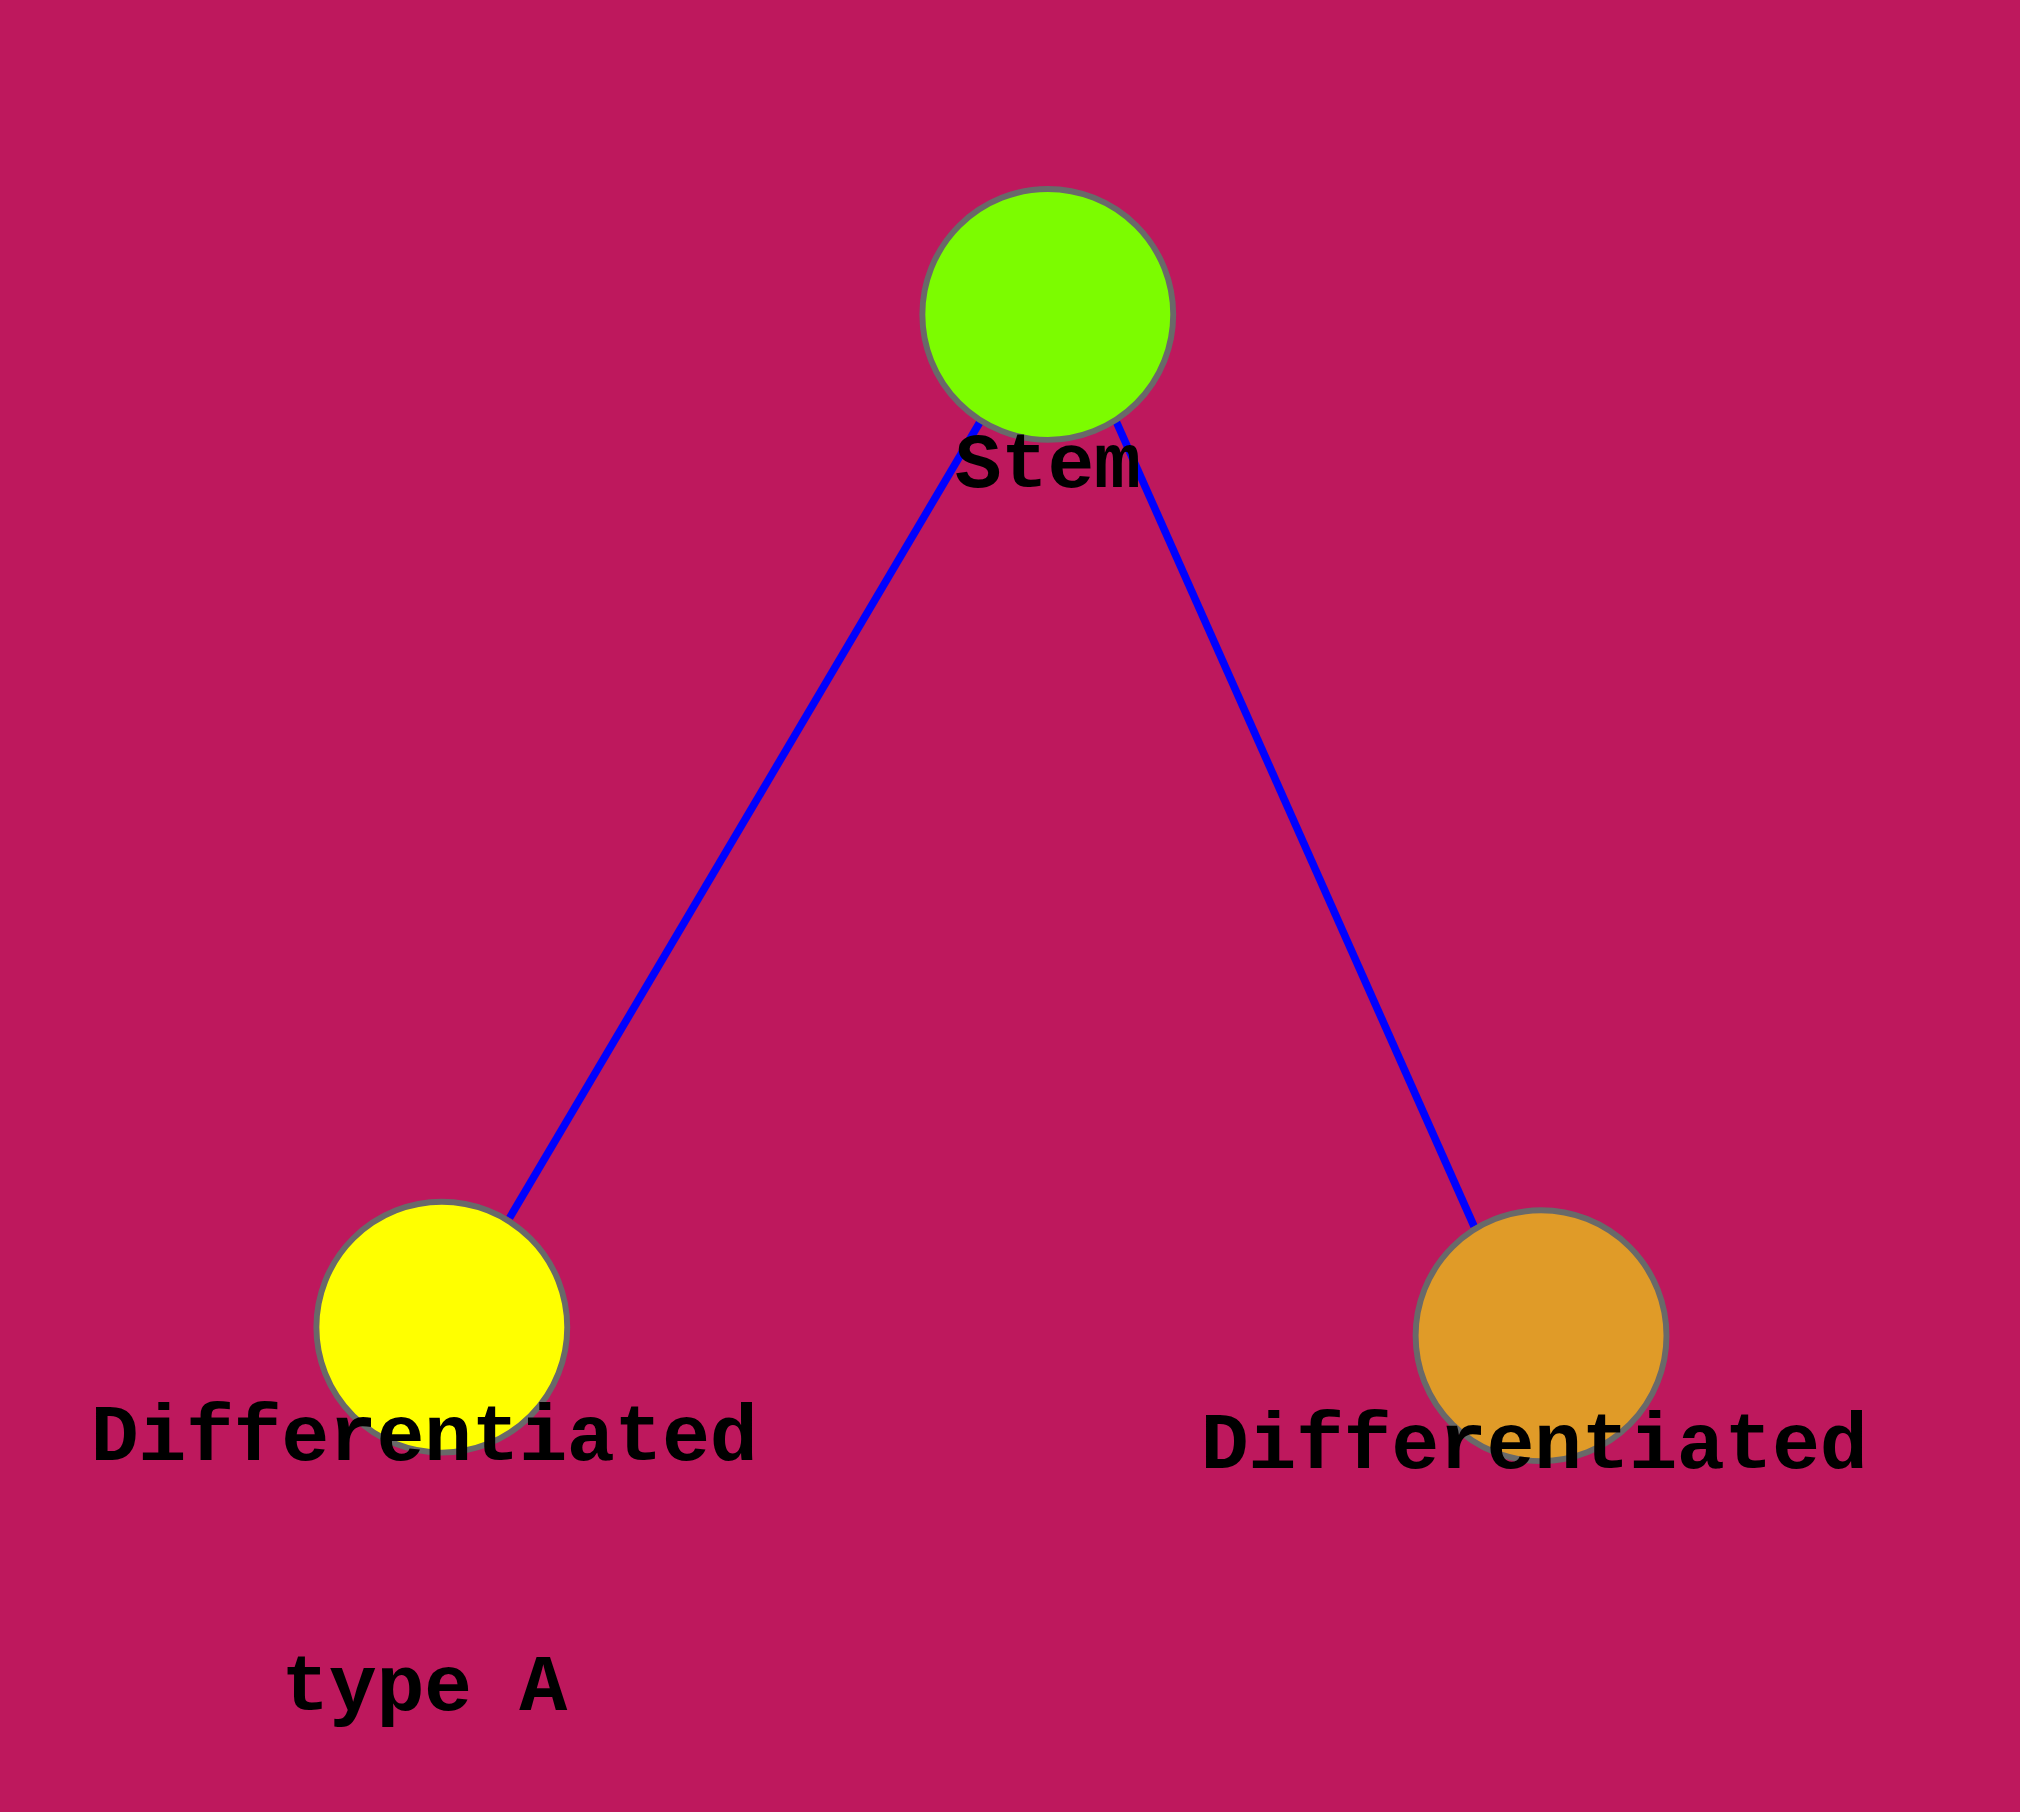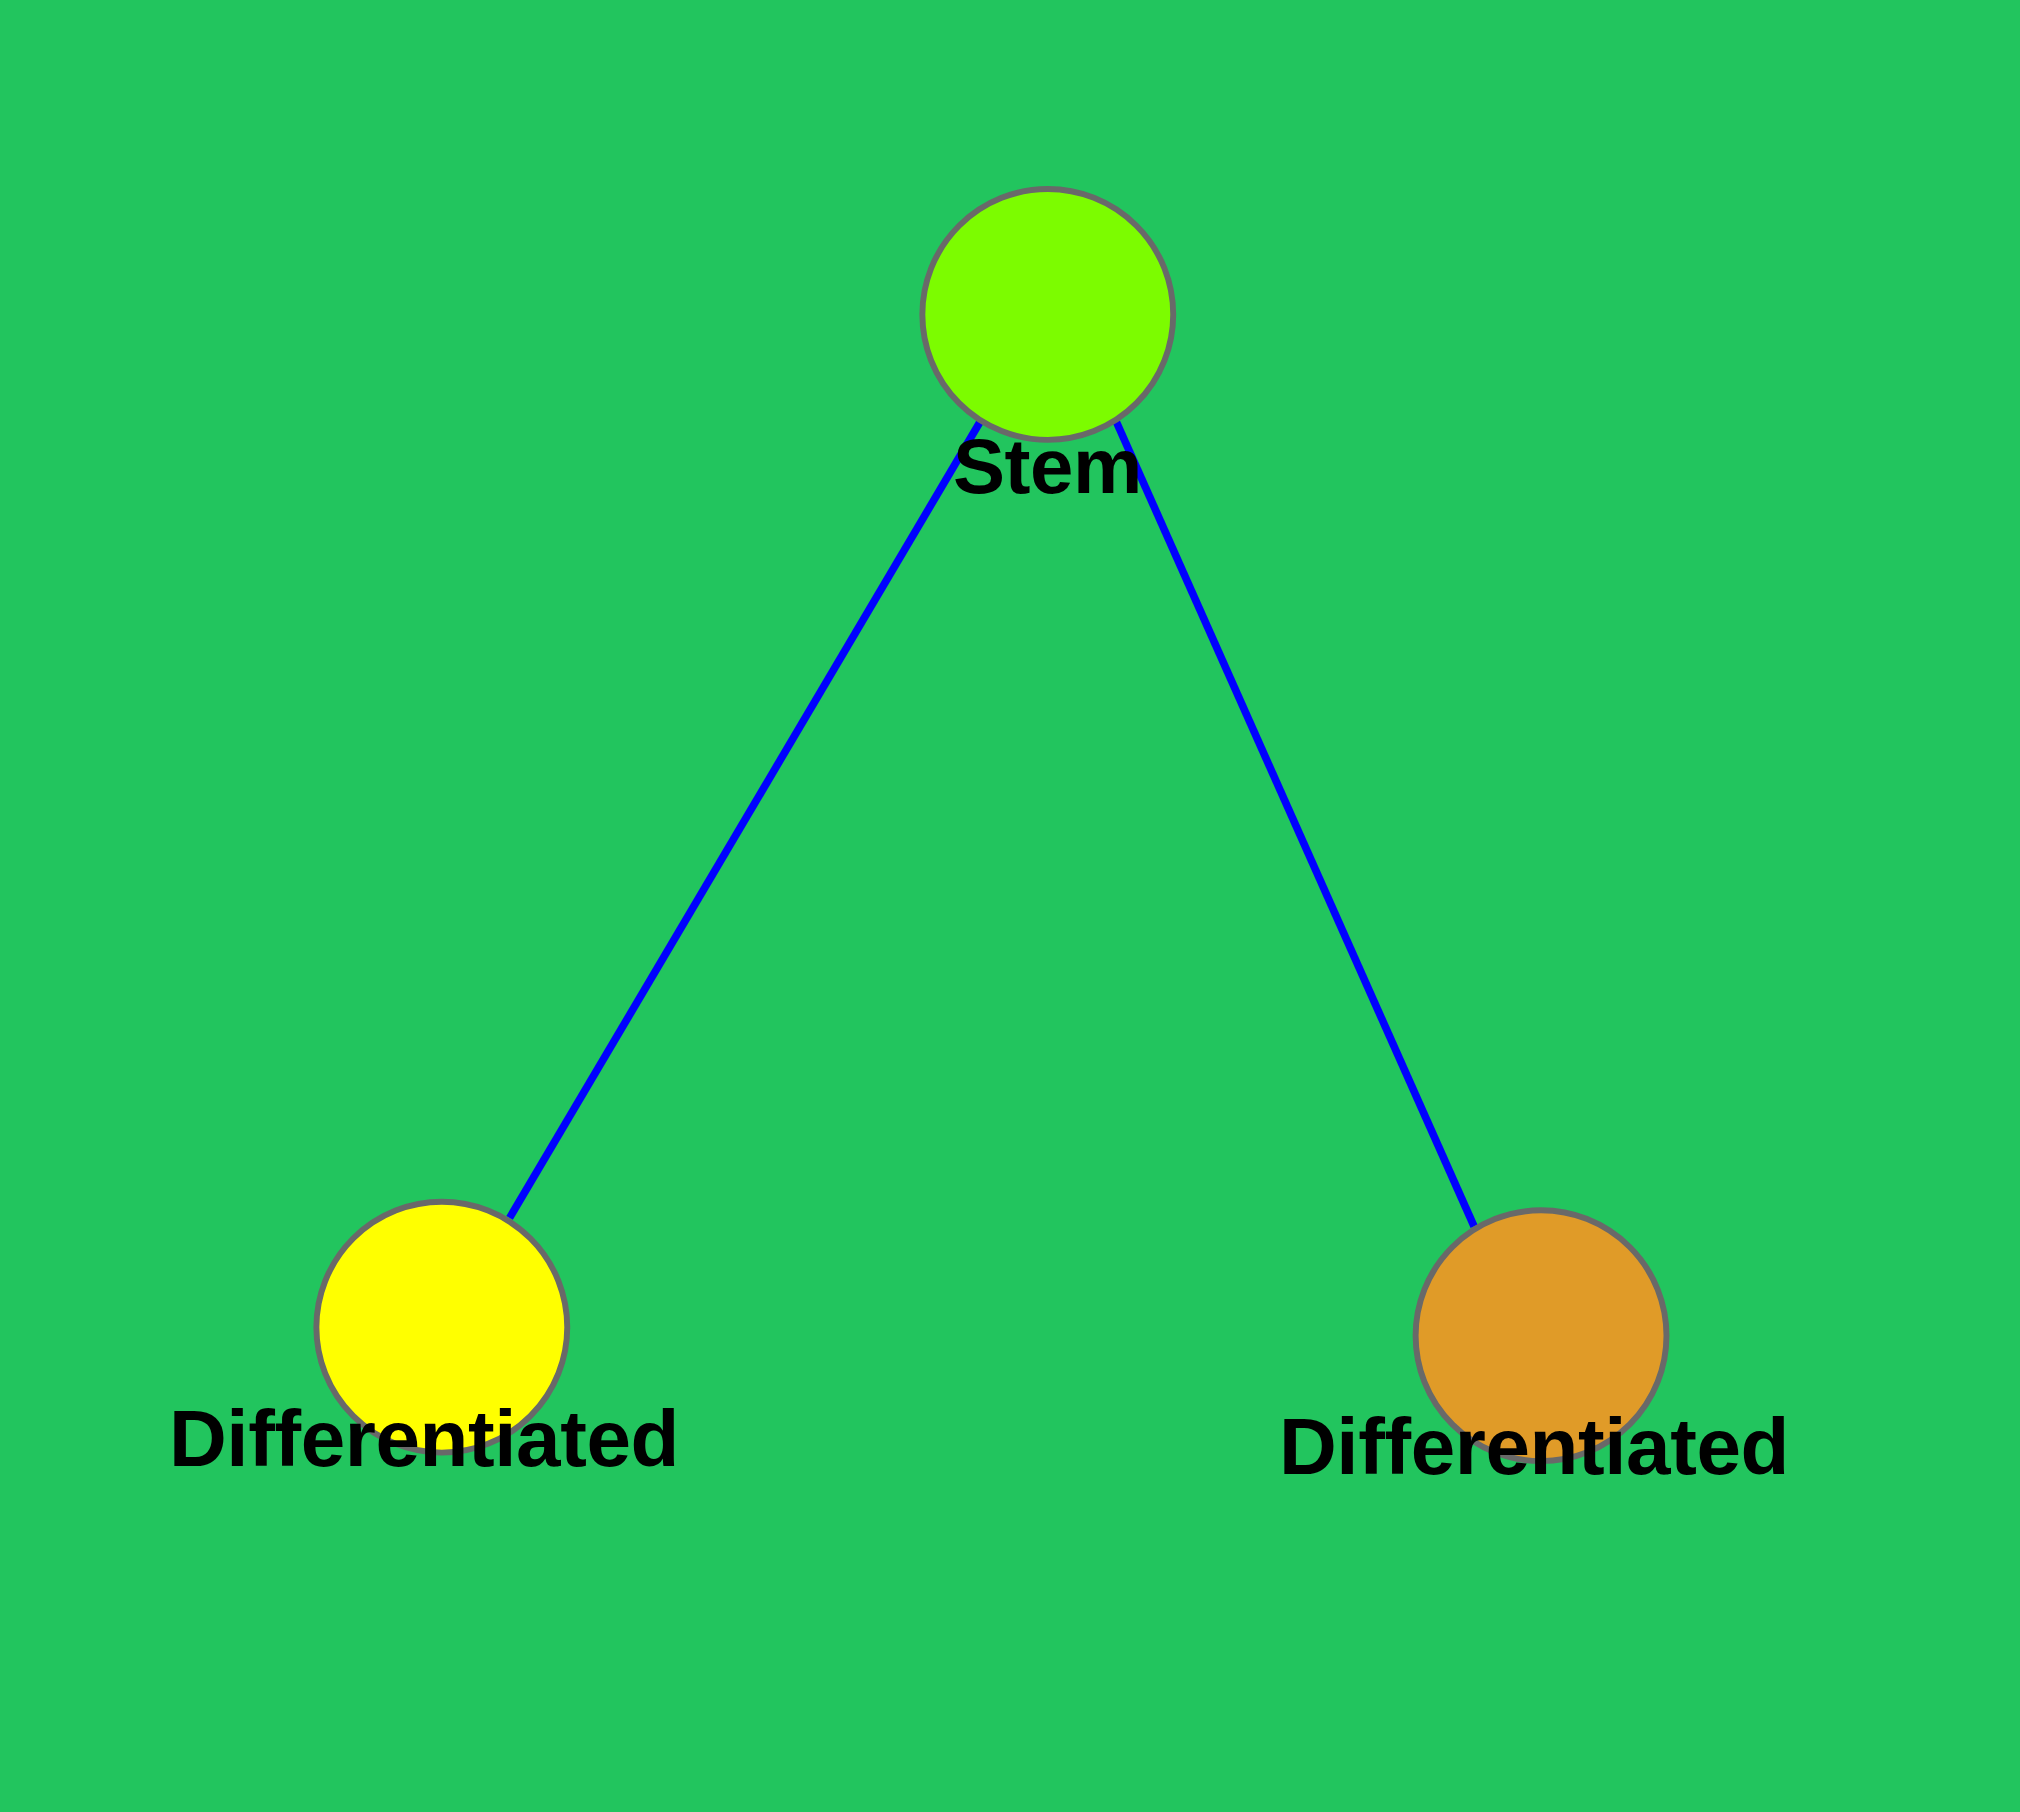--- a/index.html
+++ b/index.html
@@ -9,21 +9,22 @@
   body {
     width: 2021px;
     height: 1812px;
     overflow: hidden;
     font-family: "Liberation Sans", sans-serif;
   }
   #canvas {
     position: relative;
     width: 2021px;
     height: 1812px;
-    background: #22c55e;
+    background: #be185d;
+    font-family: Liberation Mono, monospace;
   }
   #graph-svg {
     position: absolute;
     left: 0;
     top: 0;
     width: 2021px;
     height: 1812px;
   }
   .node-label {
     position: absolute;
@@ -58,20 +59,21 @@
       <circle cx="1236" cy="371" r="148" fill="#7cfc00" stroke="#696969" stroke-width="7"></circle>
     </g>
   </svg>
 
   <div class="node-label label-stem" style="left:793px; top:264px; width:509px;">
     <div>Stem</div>
   </div>
 
   <div class="node-label label-diff" style="left:85px; top:1231px; width:678px;">
     <div>Differentiated</div>
+    <div>type A</div>
   </div>
 
   <div class="node-label label-diff" style="left:1195px; top:1239px; width:678px;">
     <div>Differentiated</div>
   </div>
 
 </div>
 
 
 </body></html>

